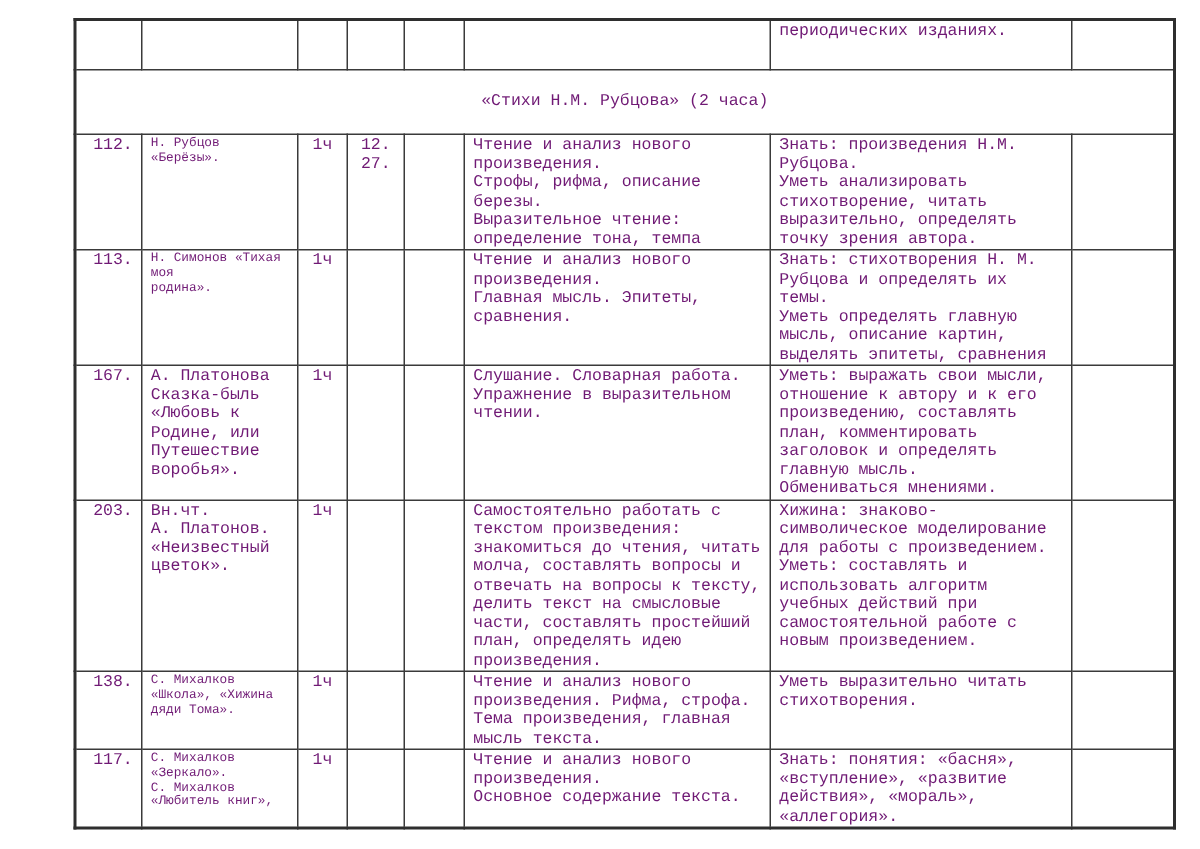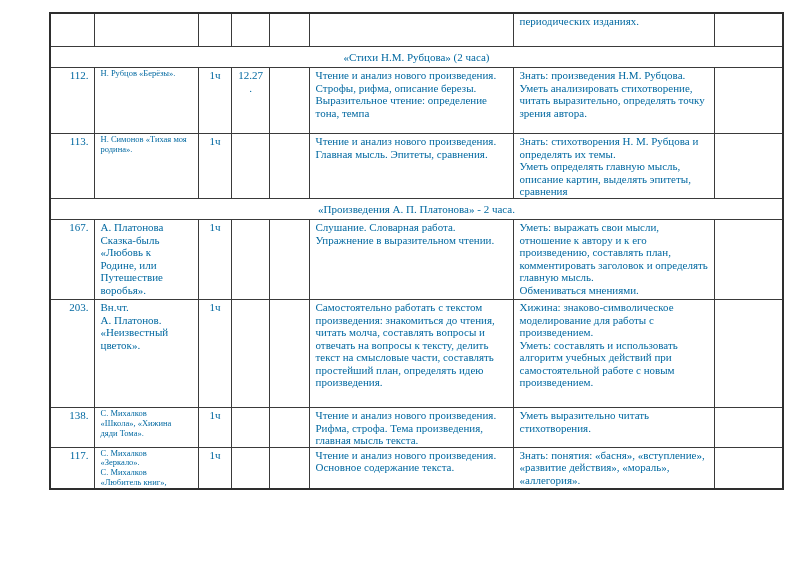--- a/index.html
+++ b/index.html
@@ -5,22 +5,22 @@
   html, body {
     margin: 0; padding: 0;
     background: #ffffff;
   }
   .page {
     position: relative;
     width: 800px;
     height: 566px;
     background: #ffffff;
     overflow: hidden;
-    font-family: Liberation Serif, serif;
-    color: #0369a1;
+    font-family: Liberation Mono, monospace;
+    color: #701a75;
   }
   table.plan {
     position: absolute;
     left: 49px;
     top: 12px;
     width: 733px;
     border-collapse: collapse;
     table-layout: fixed;
     border: 2px solid #2e2e2e;
     font-size: 11px;
@@ -43,21 +43,21 @@
     padding-left: 1px;
     padding-right: 1px;
   }
   td.small-title {
     font-size: 8.5px;
     line-height: 9.8px;
     padding-top: 2px;
   }
   tr.section td {
     text-align: center;
-    padding: 4px 2px;
+    padding: 15px 2px;
     white-space: normal;
     vertical-align: middle;
   }
 </style>
 </head>
 <body>
 
 <div class="page">
   <table class="plan">
     <colgroup>
@@ -109,23 +109,20 @@
         <td class="c-hours">1ч</td>
         <td class="c-date"></td>
         <td></td>
         <td>Чтение и анализ нового произведения.
 Главная мысль. Эпитеты, сравнения.</td>
         <td>Знать: стихотворения Н. М. Рубцова и определять их темы.
 Уметь определять главную мысль, описание картин, выделять эпитеты, сравнения</td>
         <td></td>
       </tr>
 
-      <tr class="section" style="height:16px">
-        <td colspan="8">«Произведения А. П. Платонова» - 2 часа.</td>
-      </tr>
 
       <tr style="height:80px">
         <td class="c-num">167.</td>
         <td>А. Платонова
 Сказка-быль
 «Любовь к
 Родине, или
 Путешествие
 воробья».</td>
         <td class="c-hours">1ч</td>

